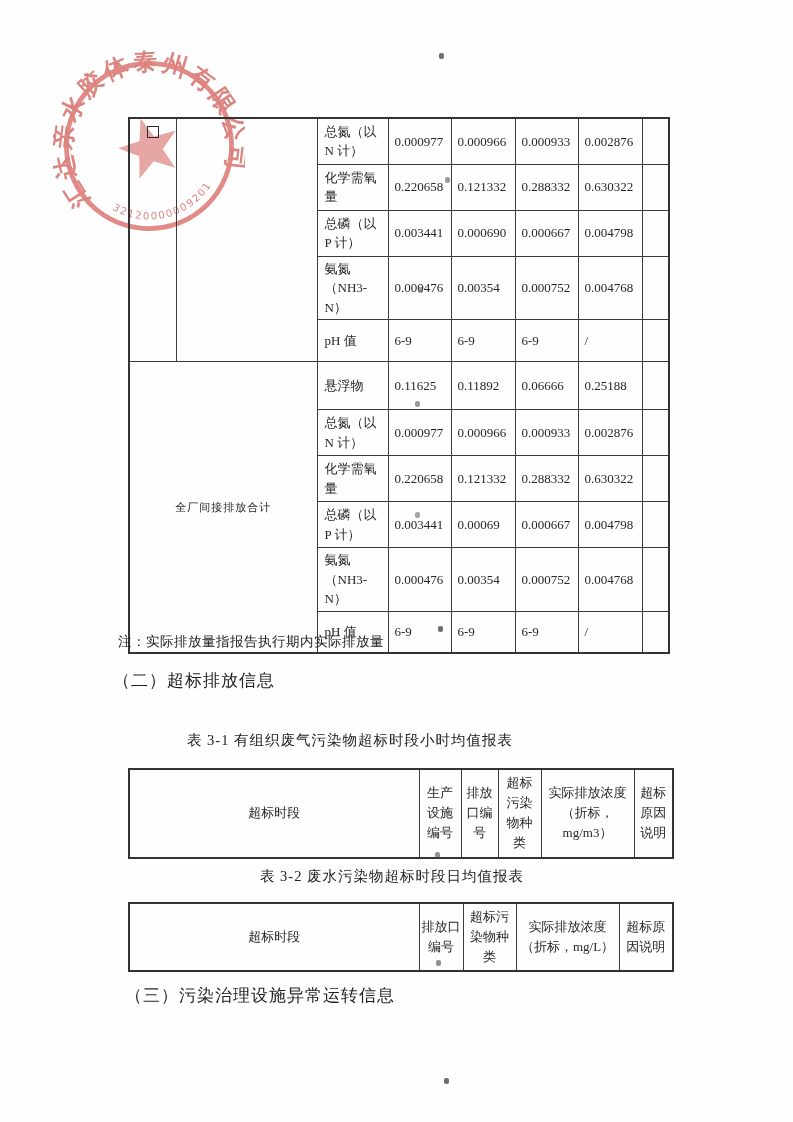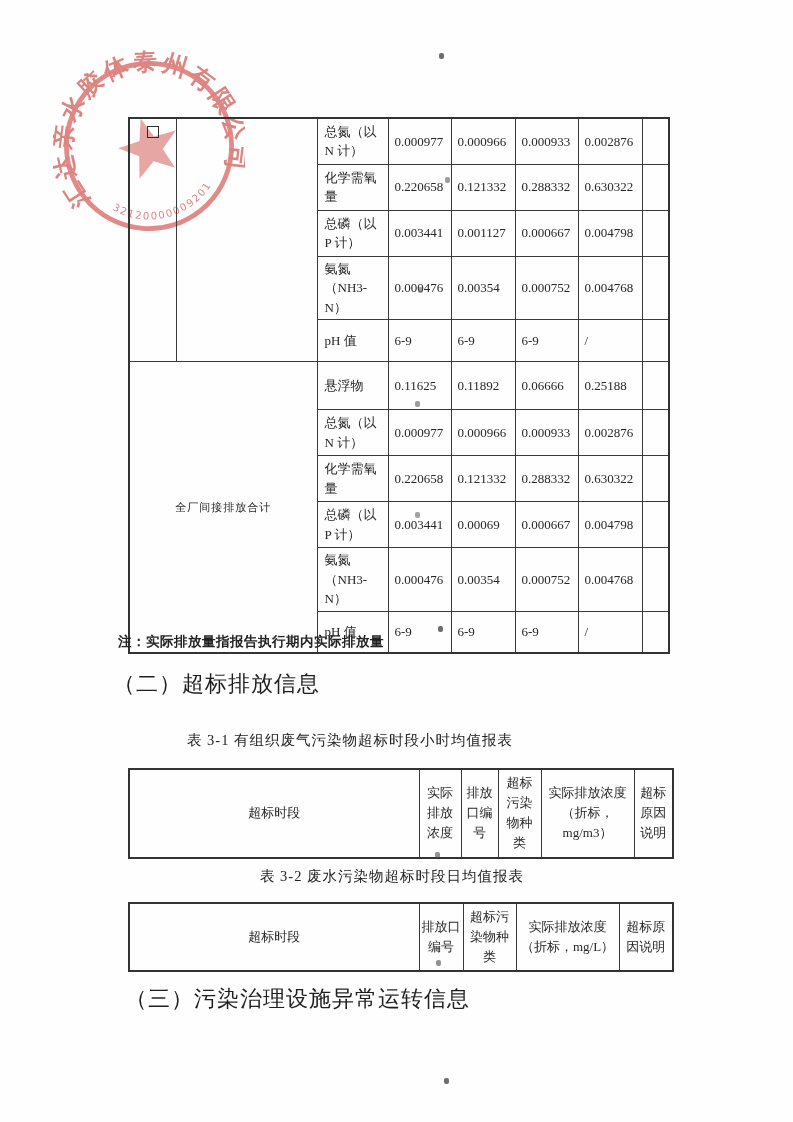--- a/index.html
+++ b/index.html
@@ -18,22 +18,22 @@
   .seclabel { text-align:center; font-size:11px; letter-spacing:1px; }
   .checkbox { display:inline-block; width:12px; height:12px; border:1.6px solid #2e2e2e; background:transparent; }
 
   .hdrtbl td { text-align:center; padding:3px 2px; line-height:1.55; }
   .t31 { left:128px; top:768px; width:544px; border:2px solid #333; }
   .t31 tr { height:77px; }
   .t32 { left:128px; top:902px; width:544px; border:2px solid #333; }
   .t32 tr { height:60px; }
 
   
-  .note { position:absolute; left:118px; top:633px; font-size:13.5px; font-weight:bold; letter-spacing:.5px; color:#222; }
-  .heading { position:absolute; left:113px; font-size:22px; letter-spacing:1px; color:#1e1e1e; }
+  .note { position:absolute; left:118px; top:633px; font-size:13.5px; font-weight:normal; letter-spacing:.5px; color:#222; }
+  .heading { position:absolute; left:113px; font-size:17px; letter-spacing:1px; color:#1e1e1e; }
   .h2 { top:669px; }
   .h3 { top:984px;margin-left:12px; }
   .tbl-title { position:absolute; text-align:center; font-size:14.5px; letter-spacing:1px; color:#222; }
   .tt31 { left:128px; width:444px; top:731px; }
   .tt32 { left:120px; width:544px; top:867px; }
 
   
   .stamp { position:absolute; left:53px; top:50px; width:192px; height:192px; pointer-events:none; }
 
   
@@ -85,21 +85,21 @@
         <td class="pname">化学需氧量</td>
         <td class="val">0.220658</td>
         <td class="val">0.121332</td>
         <td class="val">0.288332</td>
         <td class="val">0.630322</td>
         <td></td>
       </tr>
       <tr class="r46">
         <td class="pname">总磷（以 P 计）</td>
         <td class="val">0.003441</td>
-        <td class="val">0.001127</td>
+        <td class="val">0.000690</td>
         <td class="val">0.000667</td>
         <td class="val">0.004798</td>
         <td></td>
       </tr>
       <tr class="r46">
         <td class="pname">氨氮（NH3-N）</td>
         <td class="val">0.000476</td>
         <td class="val">0.00354</td>
         <td class="val">0.000752</td>
         <td class="val">0.004768</td>
@@ -175,21 +175,21 @@
       <col style="width:290px">
         <col style="width:42px">
         <col style="width:37px">
       <col style="width:43px">
         <col style="width:93px">
         <col style="width:39px">
     </colgroup>
     <tbody>
       <tr>
         <td>超标时段</td>
-        <td>实际排放浓度</td>
+        <td>生产设施编号</td>
         <td>排放口编号</td>
         <td>超标污染物种类</td>
         <td>实际排放浓度（折标，mg/m3）</td>
         <td>超标原因说明</td>
       </tr>
     </tbody>
   </table>
 
   <div class="tbl-title tt32">表 3-2 废水污染物超标时段日均值报表</div>
   <table class="hdrtbl t32">

